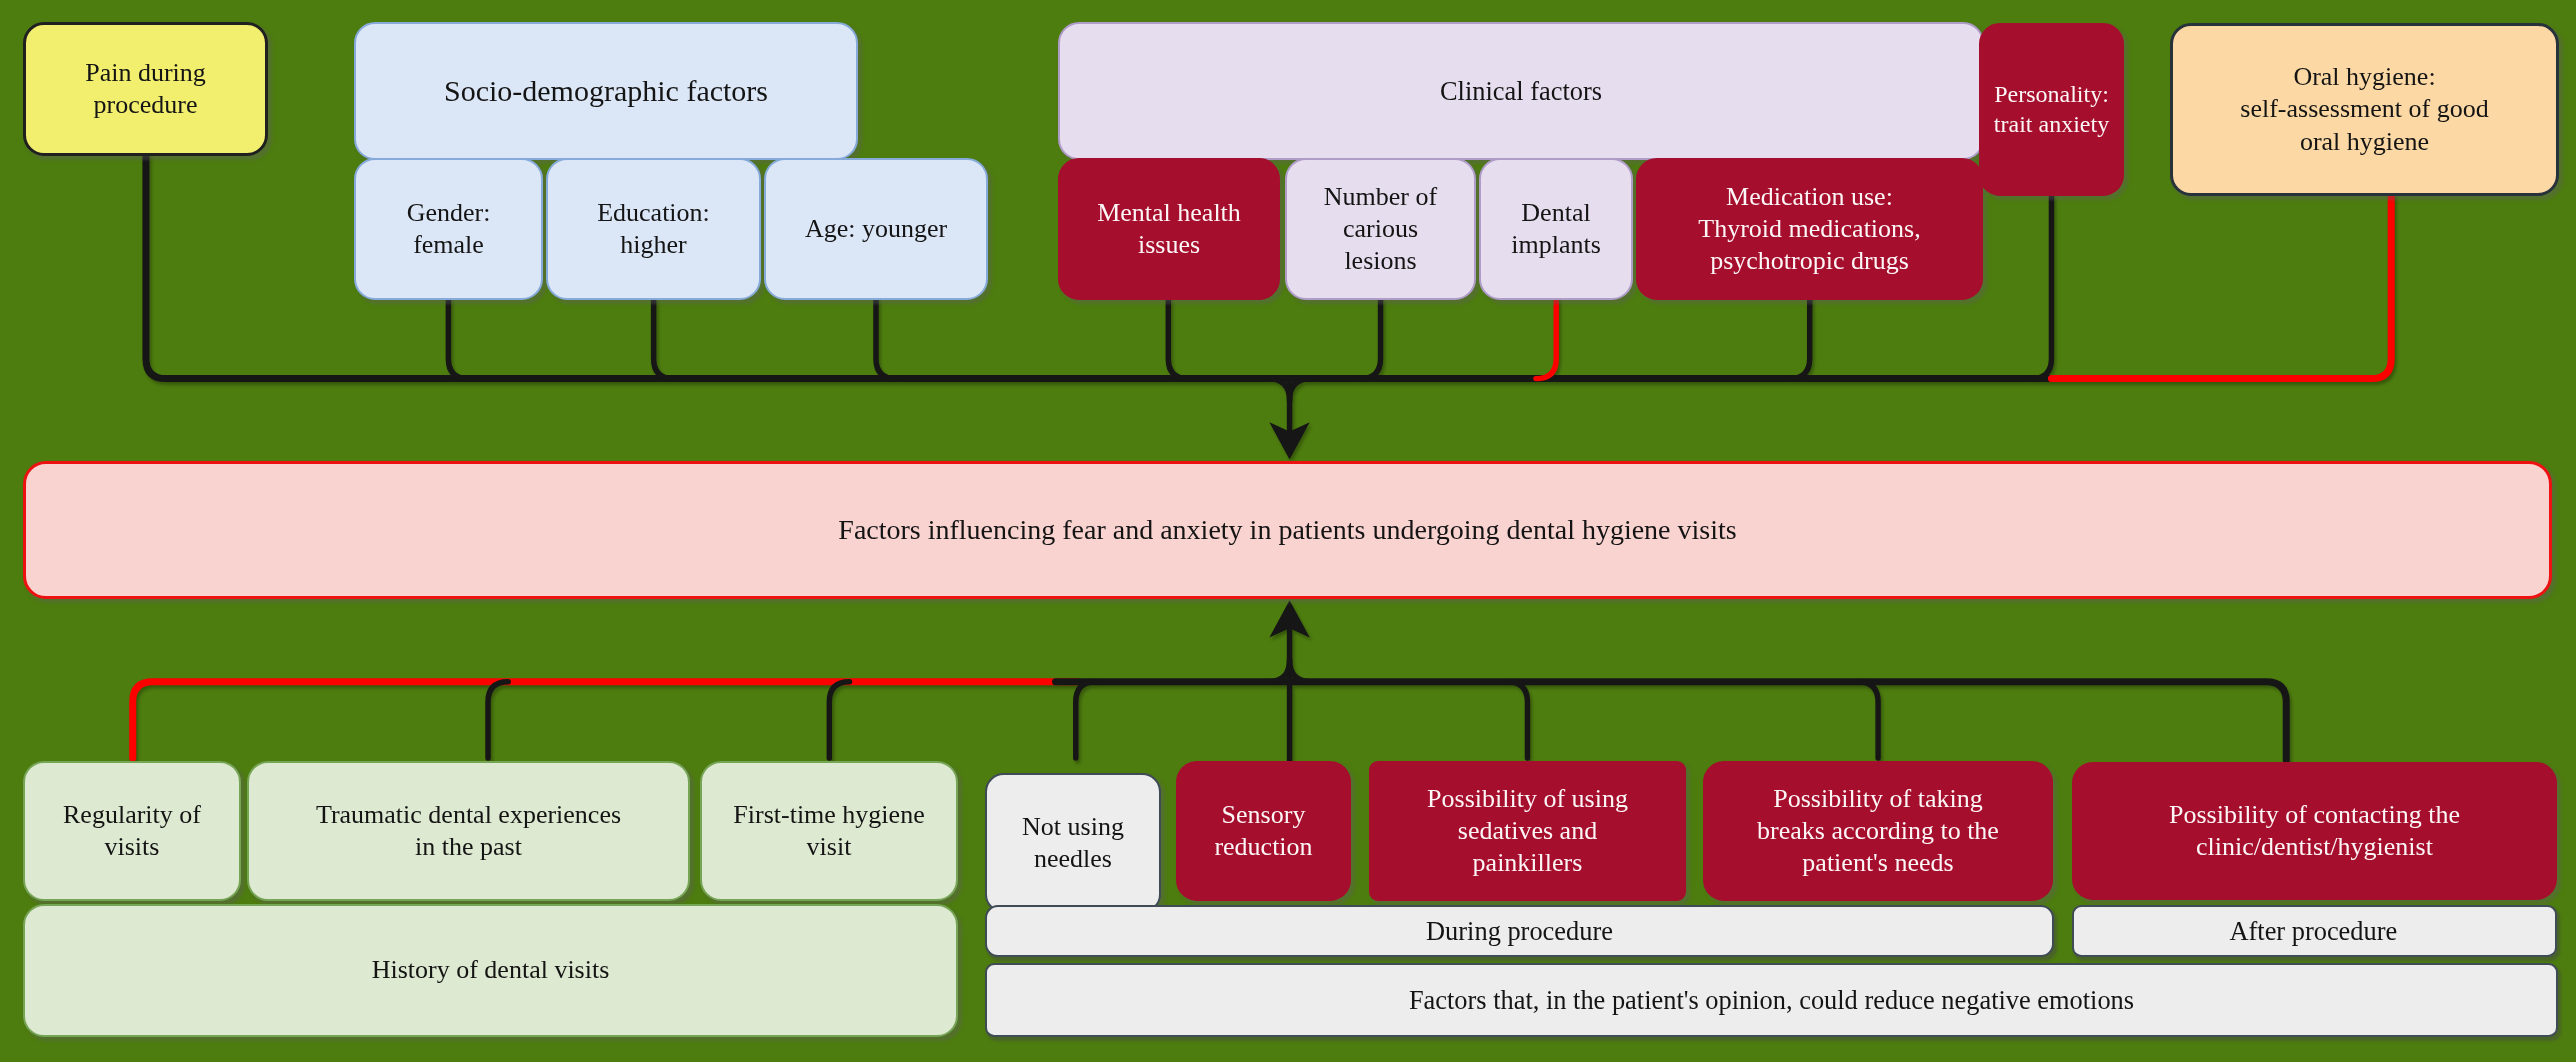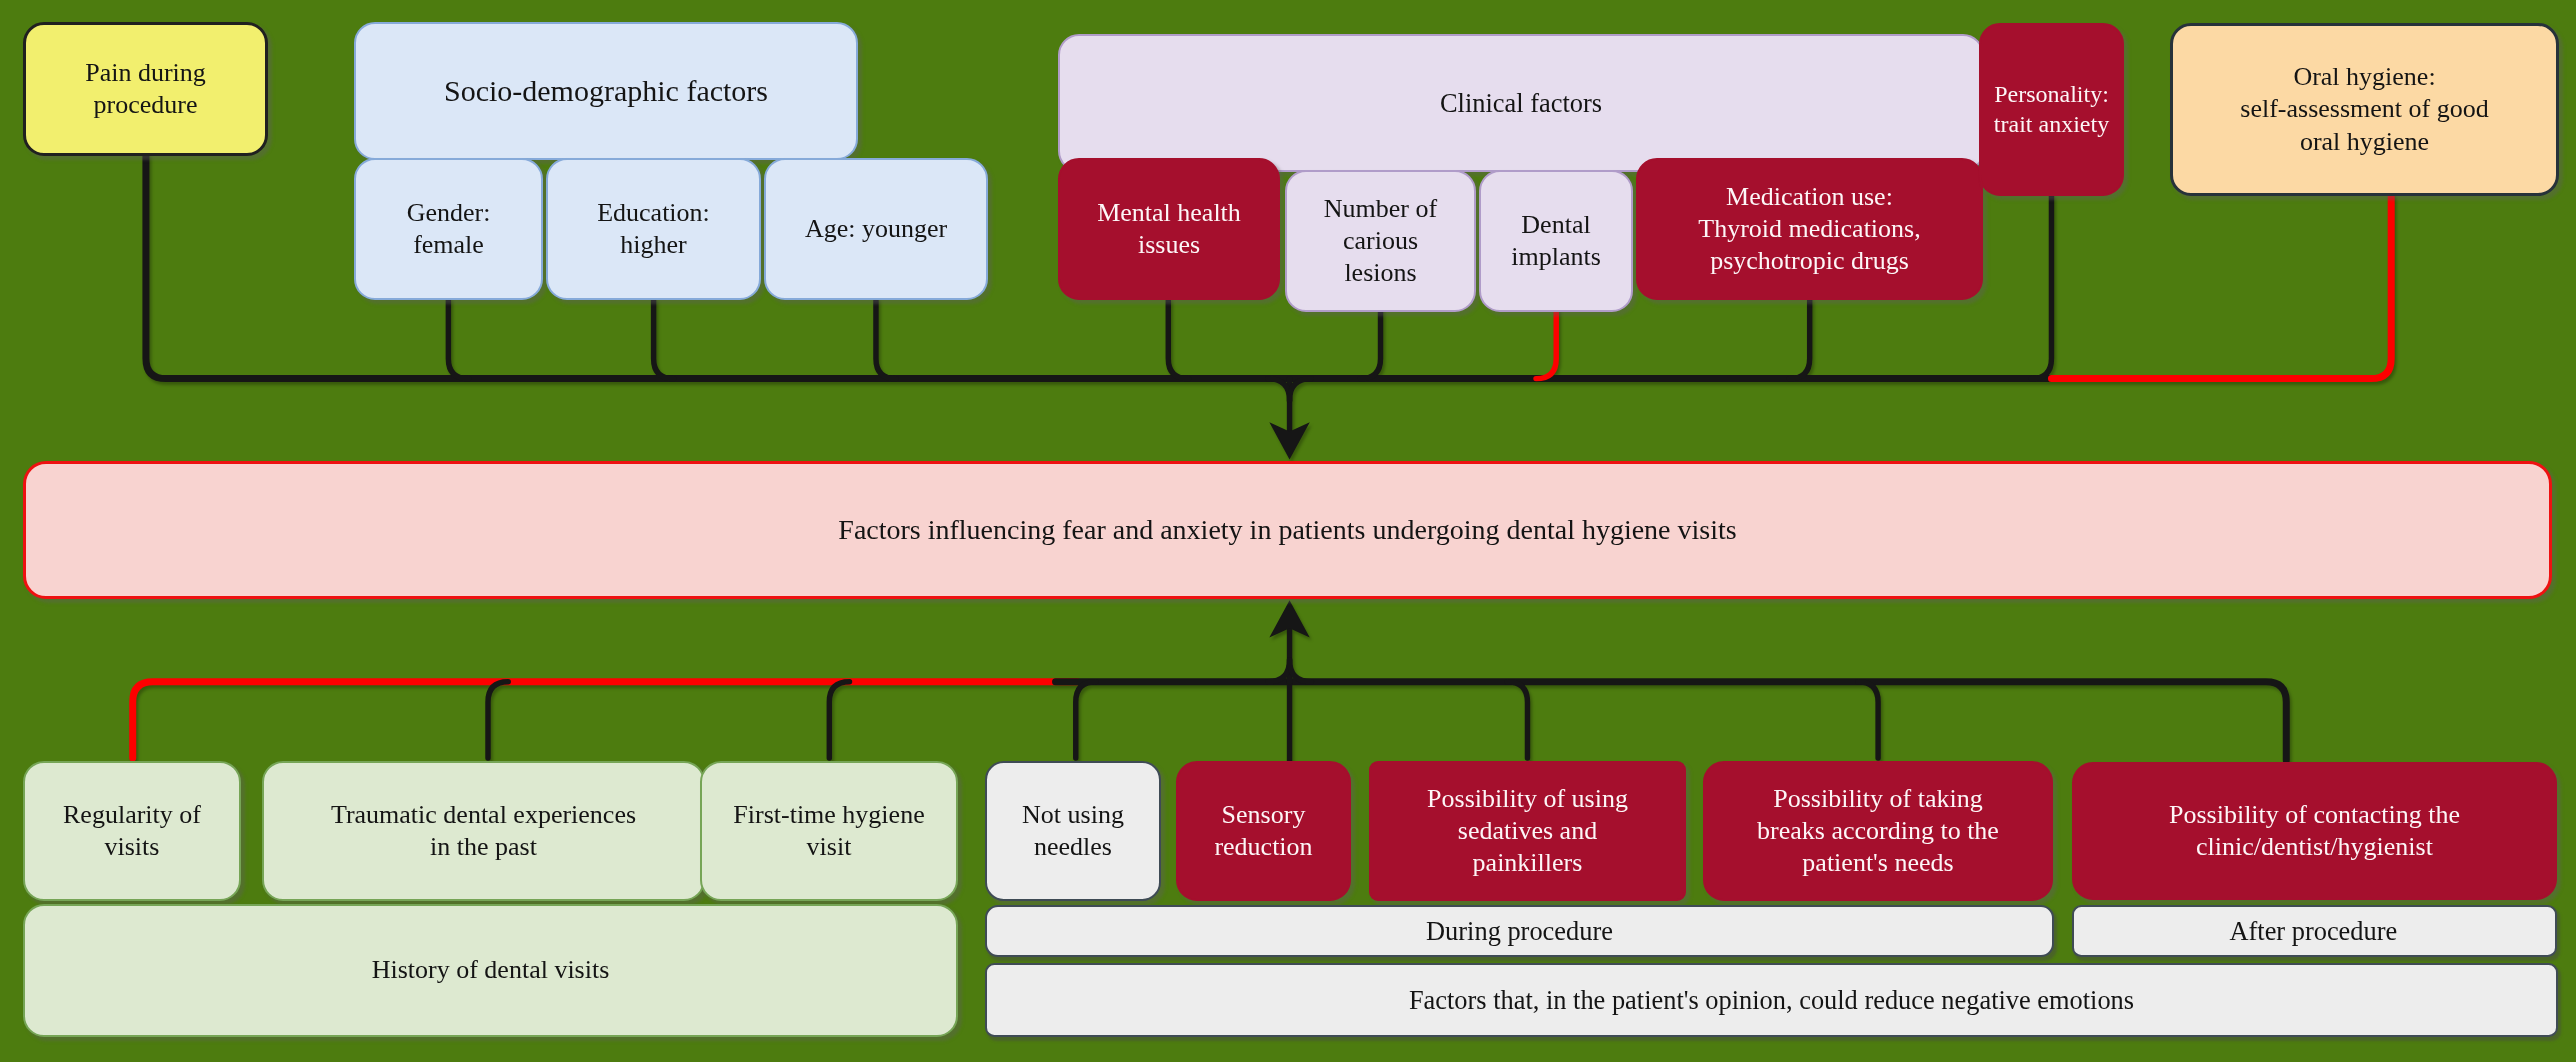--- a/index.html
+++ b/index.html
@@ -30,26 +30,26 @@
   .bx{
     position:absolute; box-sizing:border-box;
     display:flex; align-items:center; justify-content:center;
     text-align:center; white-space:pre-line;
     font-size:26px; line-height:1.24; padding:3.1px 9.3px;
     border-radius:21px;
     box-shadow:3.1px 3.9px 3.1px rgba(95,95,95,0.38);
   }
   .yellow{background:var(--yellow_fill); border:3.1px solid var(--yellow_border);}
   .blue{background:var(--blue_fill); border:2.3px solid var(--blue_border);}
-  .purple{background:var(--purple_fill); border:2.3px solid var(--purple_border);margin-top:12px;}
+  .purple{background:var(--purple_fill); border:2.3px solid var(--purple_border);}
   .red{background:var(--darkred_fill); border:2.3px solid var(--darkred_fill); color:var(--white_text);}
   .peach{background:var(--peach_fill); border:3.1px solid var(--peach_border);}
   .pink{background:var(--pink_fill); border:3.1px solid var(--pink_border); font-size:28px; border-radius:23px;}
   .green{background:var(--green_fill); border:2.3px solid var(--green_border);}
-  .grayb{background:var(--gray_fill); border:2.7px solid var(--gray_border); border-radius:18.7px;}
+  .grayb{background:var(--gray_fill); border:2.7px solid var(--gray_border); border-radius:18.7px;margin-top:12px;}
   .bar{background:var(--gray_fill); border:2.3px solid var(--gray_border); border-radius:9.3px;
        font-size:26.4px; box-shadow:2.3px 3.1px 2.3px rgba(70,70,70,0.45);}
 </style>
 </head>
 <body>
 
 <div class="canvas">
 
   <svg class="wires" viewBox="0 0 3312 1366" xmlns="http://www.w3.org/2000/svg">
 
@@ -111,21 +111,21 @@
   <div class="bx red" style="left:1979px;top:23px;width:145px;height:173px;font-size:24px;padding:3.1px 3.1px;">Personality:
 trait anxiety</div>
   <div class="bx peach" style="left:2170px;top:23px;width:389px;height:173px;">Oral hygiene:
 self-assessment of good
 oral hygiene</div>
 
   <div class="bx pink" style="left:23px;top:461px;width:2529px;height:138px;">Factors influencing fear and anxiety in patients undergoing dental hygiene visits</div>
 
   <div class="bx green" style="left:23px;top:761px;width:218px;height:140px;">Regularity of
 visits</div>
-  <div class="bx green" style="left:247px;top:761px;width:443px;height:140px;margin-left:15px;">Traumatic dental experiences
+  <div class="bx green" style="left:247px;top:761px;width:443px;height:140px;">Traumatic dental experiences
 in the past</div>
   <div class="bx green" style="left:700px;top:761px;width:258px;height:140px;">First-time hygiene
 visit</div>
   <div class="bx green" style="left:23px;top:904px;width:935px;height:133px;">History of dental visits</div>
 
   <div class="bx grayb" style="left:985px;top:761px;width:176px;height:140px;">Not using
 needles</div>
   <div class="bx red" style="left:1176px;top:761px;width:175px;height:140px;">Sensory
 reduction</div>
   <div class="bx red" style="left:1369px;top:761px;width:317px;height:140px;border-radius:9px;">Possibility of using

